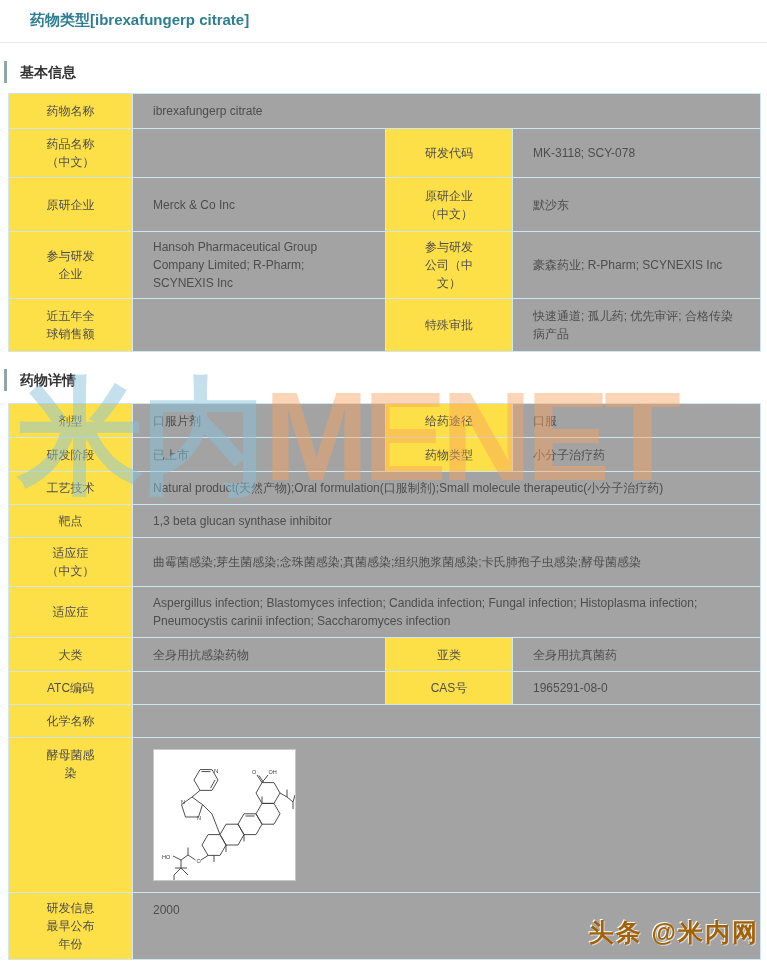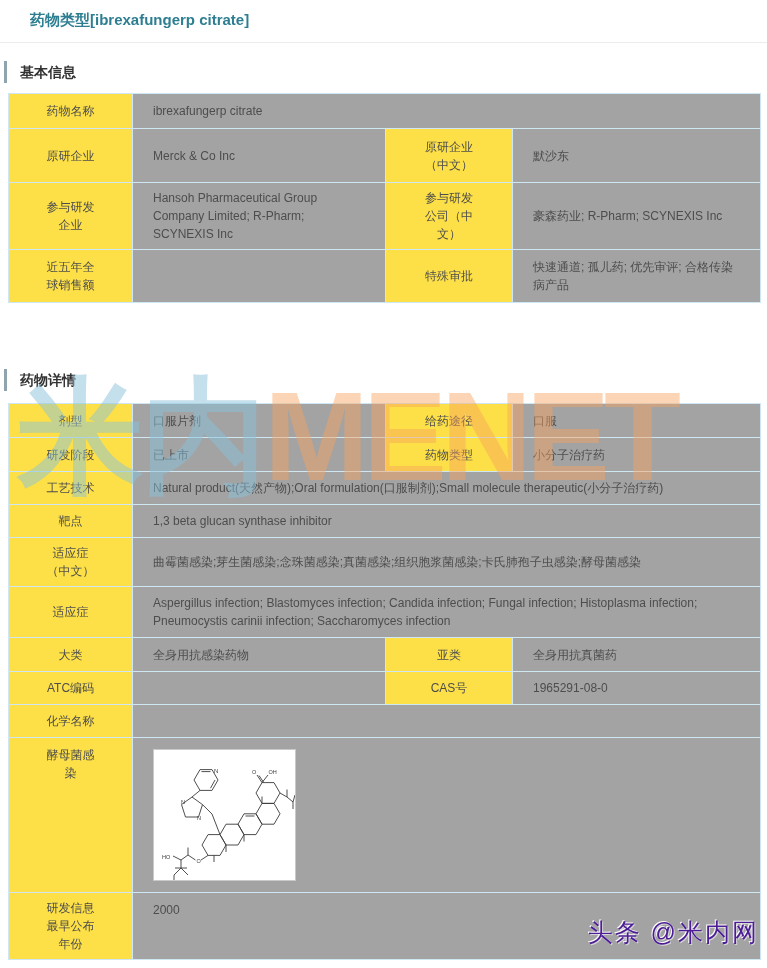--- a/index.html
+++ b/index.html
@@ -24,21 +24,21 @@
   td.top{vertical-align:top;padding-top:8px;}
 
   .struct-box{width:141px;height:130px;border:1px solid #c9c9c9;background:#fff;margin:3px 0 0 0;}
   .struct-box svg{display:block;}
 
   .watermark{position:absolute;left:18px;top:374px;font-size:126px;font-weight:bold;
              line-height:1;letter-spacing:-3px;white-space:nowrap;pointer-events:none;z-index:6;}
   .watermark .cn{color:rgba(137,193,219,0.50);}
   .watermark .en{color:rgba(247,164,94,0.46);letter-spacing:-6px;}
 
-  .stamp{position:absolute;right:8px;top:916px;font-size:25px;font-weight:normal;color:#4c1d95;
+  .stamp{position:absolute;right:8px;top:916px;font-size:25px;font-weight:bold;color:#a16207;
          letter-spacing:2px;z-index:7;
          text-shadow:-1px -1px 0 rgba(255,255,255,0.95),1px 1px 0 rgba(255,255,255,0.55);}
 </style>
 </head>
 <body>
 
 <div class="page">
 
   <div class="title">药物类型[ibrexafungerp citrate]</div>
   <div class="divider"></div>
@@ -49,20 +49,26 @@
     <colgroup>
         <col style="width:124px">
         <col style="width:253px">
         <col style="width:127px">
         <col style="width:248px">
       </colgroup>
     <tbody>
         <tr style="height:35px">
       <td class="lbl">药物名称</td>
       <td class="val" colspan="3">ibrexafungerp citrate</td>
+    </tr>
+    <tr style="height:49px">
+      <td class="lbl">药品名称（中文）</td>
+      <td class="val"></td>
+      <td class="lbl">研发代码</td>
+      <td class="val">MK-3118; SCY-078</td>
     </tr>
     <tr style="height:54px">
       <td class="lbl">原研企业</td>
       <td class="val">Merck &amp; Co Inc</td>
       <td class="lbl">原研企业（中文）</td>
       <td class="val">默沙东</td>
     </tr>
     <tr style="height:64px">
       <td class="lbl">参与研发企业</td>
       <td class="val">Hansoh Pharmaceutical Group Company Limited; R-Pharm; SCYNEXIS Inc</td>

